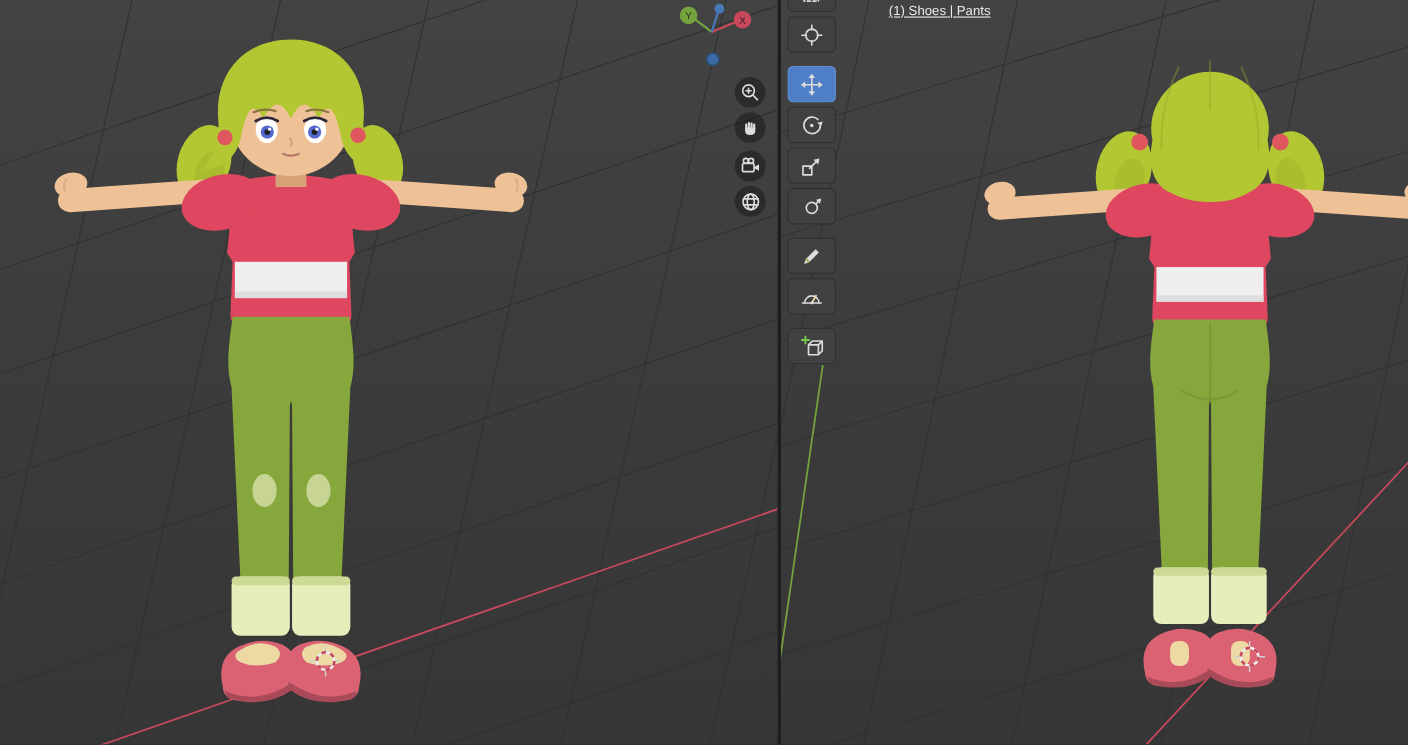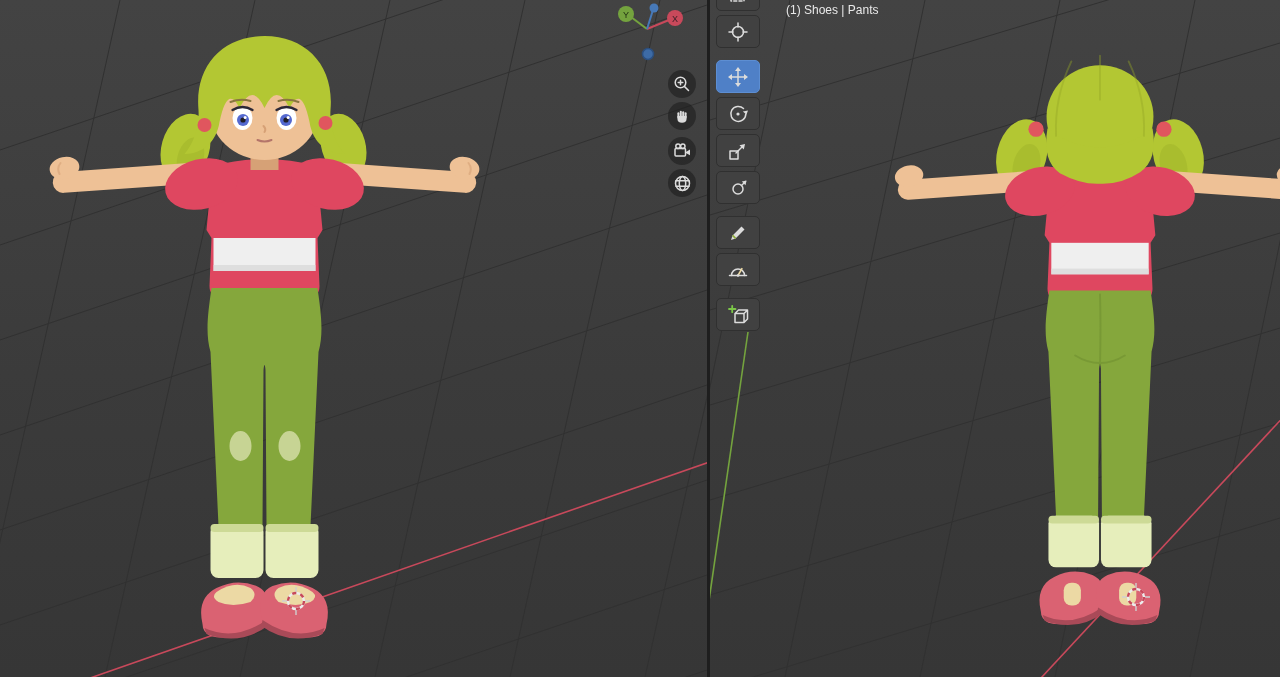--- a/index.html
+++ b/index.html
@@ -18,21 +18,21 @@
   .toolbar{position:absolute;left:6px;top:-22px;display:flex;flex-direction:column;gap:4px;z-index:5;}
   .tool-btn{width:44px;height:33px;border-radius:5px;background:#414141;border:1px solid #303030;
             display:flex;align-items:center;justify-content:center;padding:0;cursor:pointer;}
   .tool-btn.active{background:var(--accent);border-color:#5d8ed2;}
   .mt8{margin-top:8px;}
 
   .view-btn{position:absolute;left:668px;width:28px;height:28px;border-radius:50%;
             background:rgba(26,26,26,.55);border:none;display:flex;align-items:center;
             justify-content:center;cursor:pointer;z-index:5;padding:0;}
   .gizmo{position:absolute;left:602px;top:2px;z-index:5;}
-  .breadcrumb{position:absolute;left:76px;top:3px;font-size:12px;color:var(--text);z-index:5;white-space:nowrap;}
+  .breadcrumb{position:absolute;left:98px;top:3px;font-size:12px;color:var(--text);z-index:5;white-space:nowrap;text-decoration:underline;}
 
   
   .s-gridline{stroke:var(--gridLine);stroke-width:1;}
   .s-axisred{stroke:var(--axisRed);stroke-width:1.6;}
   .s-axisgreen{stroke:var(--axisGreen);stroke-width:1.6;}
   .s-icon{stroke:#dcdcdc;stroke-width:1.5;fill:none;stroke-linecap:round;stroke-linejoin:round;}
   .f-icon{fill:#dcdcdc;}
   .f-skin{fill:var(--skin);} .f-skinsh{fill:var(--skinShadow);}
   .s-skinsh{stroke:var(--skinShadow);stroke-width:2;fill:none;stroke-linecap:round;}
   .f-hair{fill:var(--hair);} .f-hairsh{fill:var(--hairShadow);}

